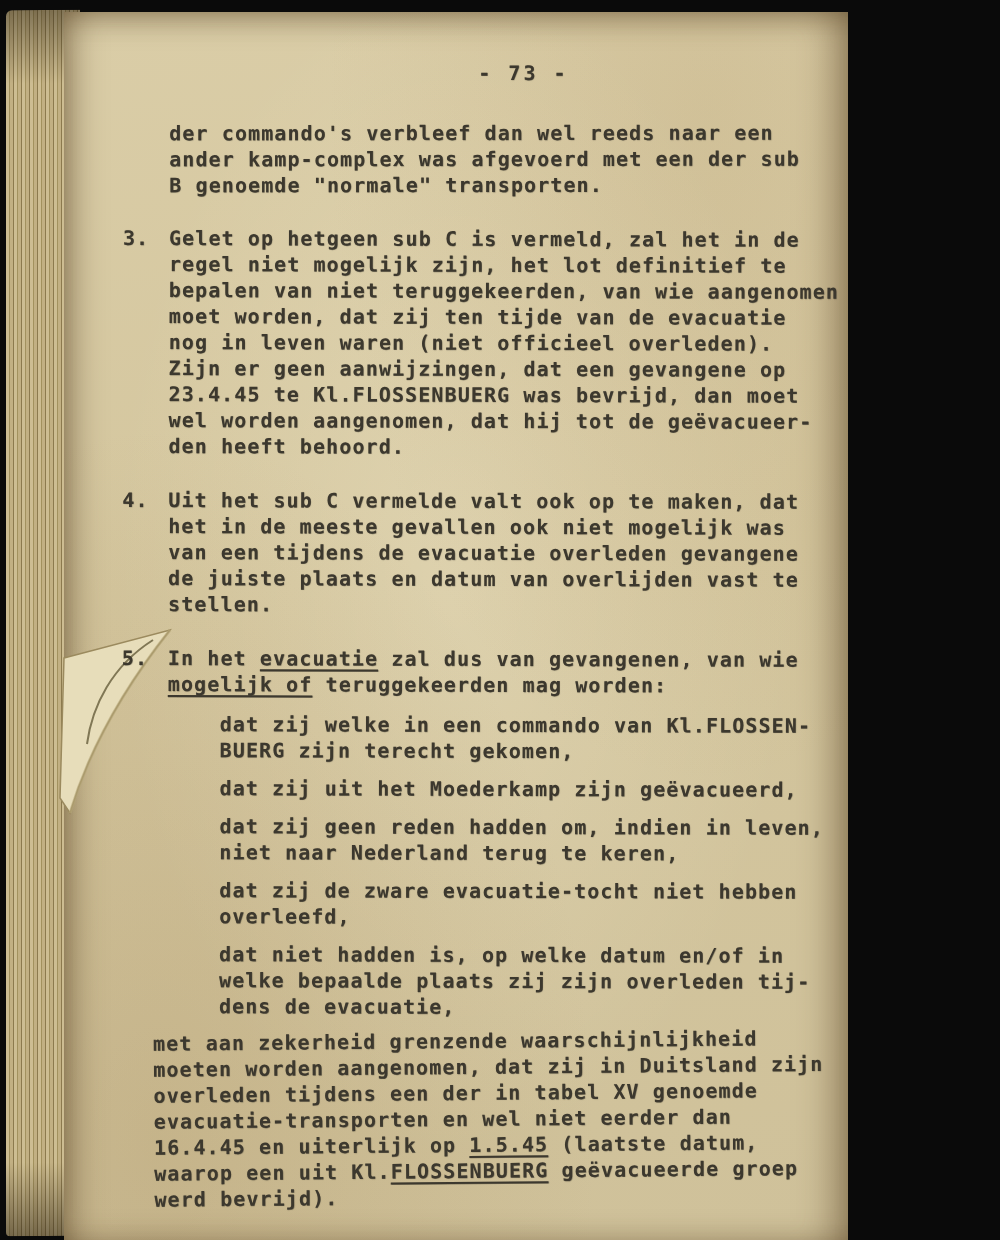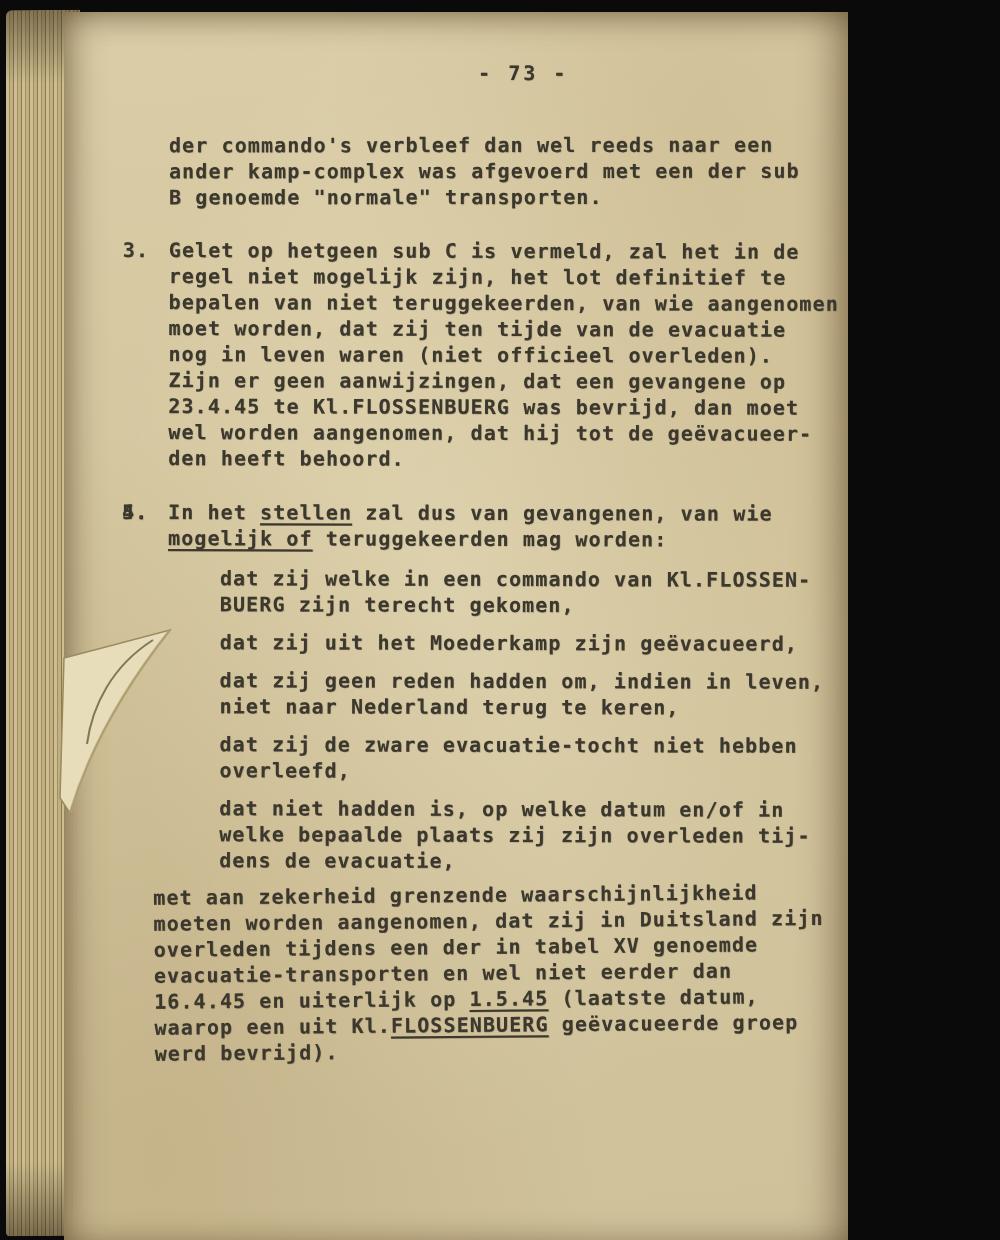--- a/index.html
+++ b/index.html
@@ -34,21 +34,21 @@
   .content{
     position:absolute;left:58px;top:0;width:800px;
     color:#3c382e;font-size:20px;line-height:26px;font-weight:bold;
     letter-spacing:1.1px;
     text-shadow:.4px .4px .7px rgba(60,56,46,.55);
     transform:rotate(.15deg);
   }
   .txt{white-space:pre-wrap;}
   .page-number{margin-top:48px;text-align:center;letter-spacing:3px;}
   .para{position:relative;margin:0;padding-left:46px;}
-  .intro{margin-top:46px;transform:rotate(-.2deg);}
+  .intro{margin-top:34px;transform:rotate(-.2deg);}
   .item{margin-top:28px;}
   .marker{position:absolute;left:0;top:0;}
   .sub{padding-left:98px;margin-top:14px;}
   .subitem{margin-top:12px;}
   .closing{margin-top:12px;padding-left:32px;transform:rotate(-.65deg);transform-origin:0 0;}
   .u{text-decoration:underline;text-decoration-thickness:2px;text-underline-offset:4px;}
   .curl{position:absolute;left:-14px;top:596px;}
 </style>
 </head>
 <body>
@@ -78,25 +78,29 @@
 bepalen van niet teruggekeerden, van wie aangenomen
 moet worden, dat zij ten tijde van de evacuatie
 nog in leven waren (niet officieel overleden).
 Zijn er geen aanwijzingen, dat een gevangene op
 23.4.45 te Kl.FLOSSENBUERG was bevrijd, dan moet
 wel worden aangenomen, dat hij tot de geëvacueer-
 den heeft behoord.</span>
       </div>
 
       <div class="para item">
-        <span class="marker">4.</span>
+        <span class="marker">4.</span><span class="txt">Uit het sub C vermelde valt ook op te maken, dat
+het in de meeste gevallen ook niet mogelijk was
+van een tijdens de evacuatie overleden gevangene
+de juiste plaats en datum van overlijden vast te
+stellen.</span>
       </div>
 
       <div class="para item">
-        <span class="marker">5.</span><span class="txt"><span class="txt">In het </span><span class="txt u">stellen</span><span class="txt"> zal dus van gevangenen, van wie
+        <span class="marker">5.</span><span class="txt"><span class="txt">In het </span><span class="txt u">evacuatie</span><span class="txt"> zal dus van gevangenen, van wie
 </span><span class="txt u">mogelijk of</span><span class="txt"> teruggekeerden mag worden:</span></span>
       </div>
 
       <div class="sub">
         <div class="subitem"><span class="txt">dat zij welke in een commando van Kl.FLOSSEN-
 BUERG zijn terecht gekomen,</span></div>
         <div class="subitem"><span class="txt">dat zij uit het Moederkamp zijn geëvacueerd,</span></div>
         <div class="subitem"><span class="txt">dat zij geen reden hadden om, indien in leven,
 niet naar Nederland terug te keren,</span></div>
         <div class="subitem"><span class="txt">dat zij de zware evacuatie-tocht niet hebben

